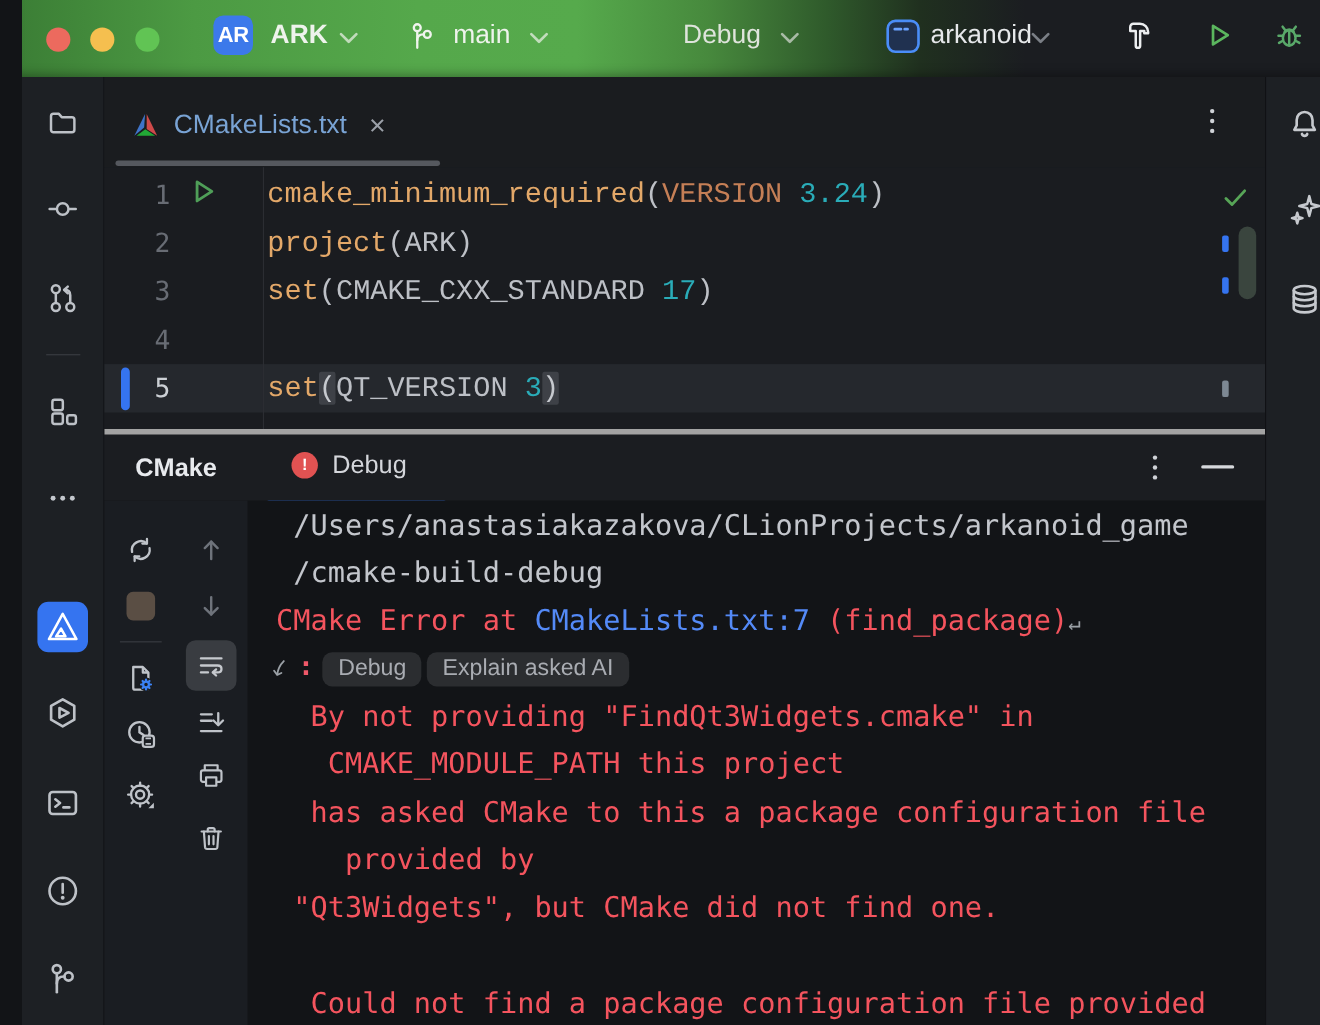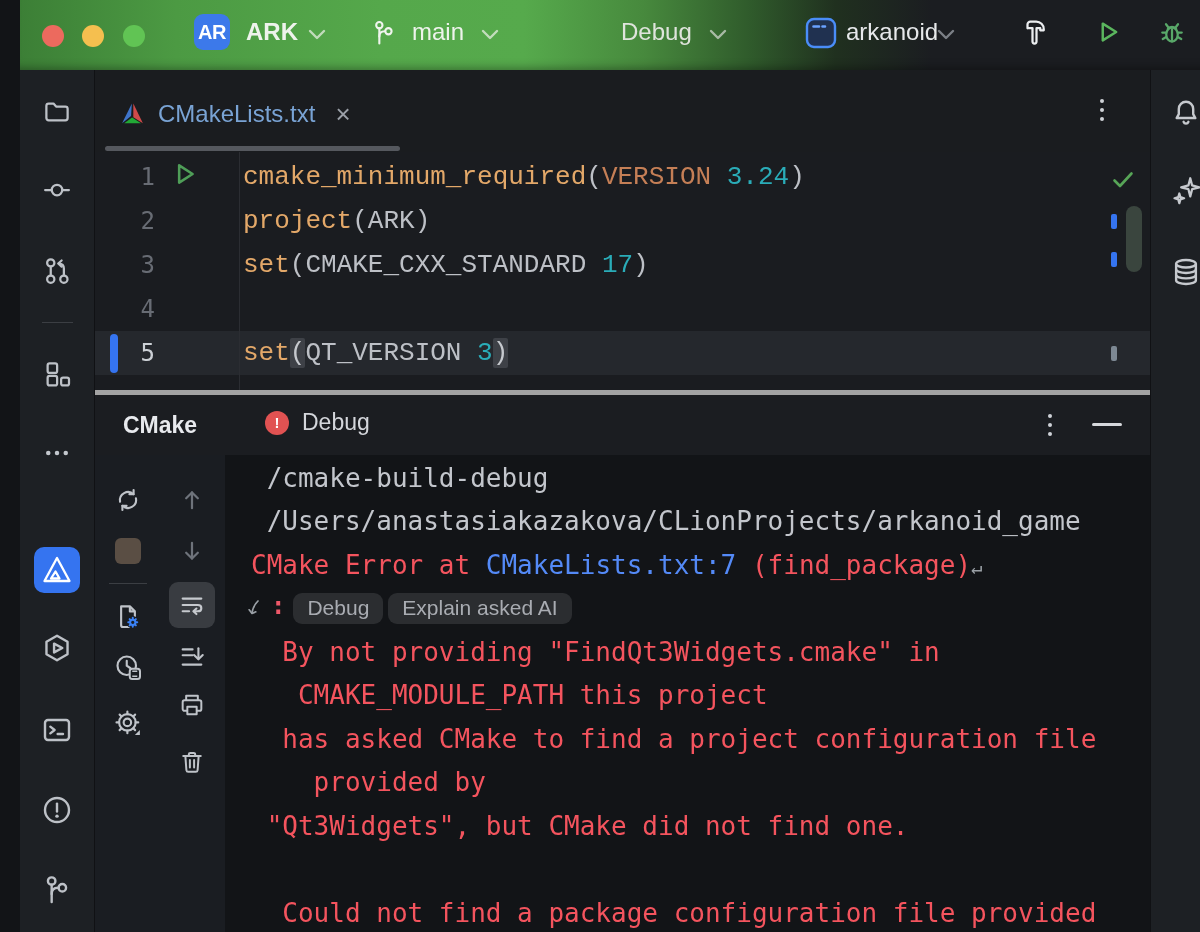--- a/index.html
+++ b/index.html
@@ -457,24 +457,24 @@
                 <path d="M9.3 6.8 V5.4 A1.2 1.2 0 0 1 10.5 4.2 H13.5 A1.2 1.2 0 0 1 14.7 5.4 V6.8"></path>
               <path d="M6.3 6.8 L7.2 19 A1.6 1.6 0 0 0 8.8 20.4 H15.2 A1.6 1.6 0 0 0 16.8 19 L17.7 6.8"></path>
               <path d="M10.2 10.3 V16.8 M13.8 10.3 V16.8"></path>
               </g>
             </svg>
         </div>
       </div>
       <div id="console">
         <div id="console-rows">
             <div class="conrow">
+              <pre><span class="cl-plain"> /Users/anastasiakazakova/CLionProjects/arkanoid_game</span></pre>
+            </div>
+            <div class="conrow">
               <pre><span class="cl-plain"> /cmake-build-debug</span></pre>
-            </div>
-            <div class="conrow">
-              <pre><span class="cl-plain"> /Users/anastasiakazakova/CLionProjects/arkanoid_game</span></pre>
             </div>
             <div class="conrow">
               <pre><span class="cl-err">CMake Error at </span><span class="cl-link">CMakeLists.txt:7</span><span class="cl-err"> (find_package)</span><span class="cl-wrap">↵</span></pre>
             </div>
             <div class="conrow chips-row">
               <svg width="17" height="20" viewBox="0 0 17 20">
                 <g fill="none" stroke="#9aa0a6" stroke-width="1.7" stroke-linecap="round" stroke-linejoin="round">
                   <path d="M11 3 Q6 8 5 15"></path>
                   <path d="M2.2 11.8 L5 15.5 L8.8 13.8"></path>
                 </g>
@@ -483,21 +483,21 @@
               <div class="chip">Debug</div>
               <div class="chip">Explain asked AI</div>
             </div>
             <div class="conrow">
               <pre><span class="cl-err">  By not providing "FindQt3Widgets.cmake" in</span></pre>
             </div>
             <div class="conrow">
               <pre><span class="cl-err">   CMAKE_MODULE_PATH this project</span></pre>
             </div>
             <div class="conrow">
-              <pre><span class="cl-err">  has asked CMake to find a project configuration file</span></pre>
+              <pre><span class="cl-err">  has asked CMake to this a package configuration file</span></pre>
             </div>
             <div class="conrow">
               <pre><span class="cl-err">    provided by</span></pre>
             </div>
             <div class="conrow">
               <pre><span class="cl-err"> "Qt3Widgets", but CMake did not find one.</span></pre>
             </div>
             <div class="conrow">
               <pre><span class="cl-plain"></span></pre>
             </div>

